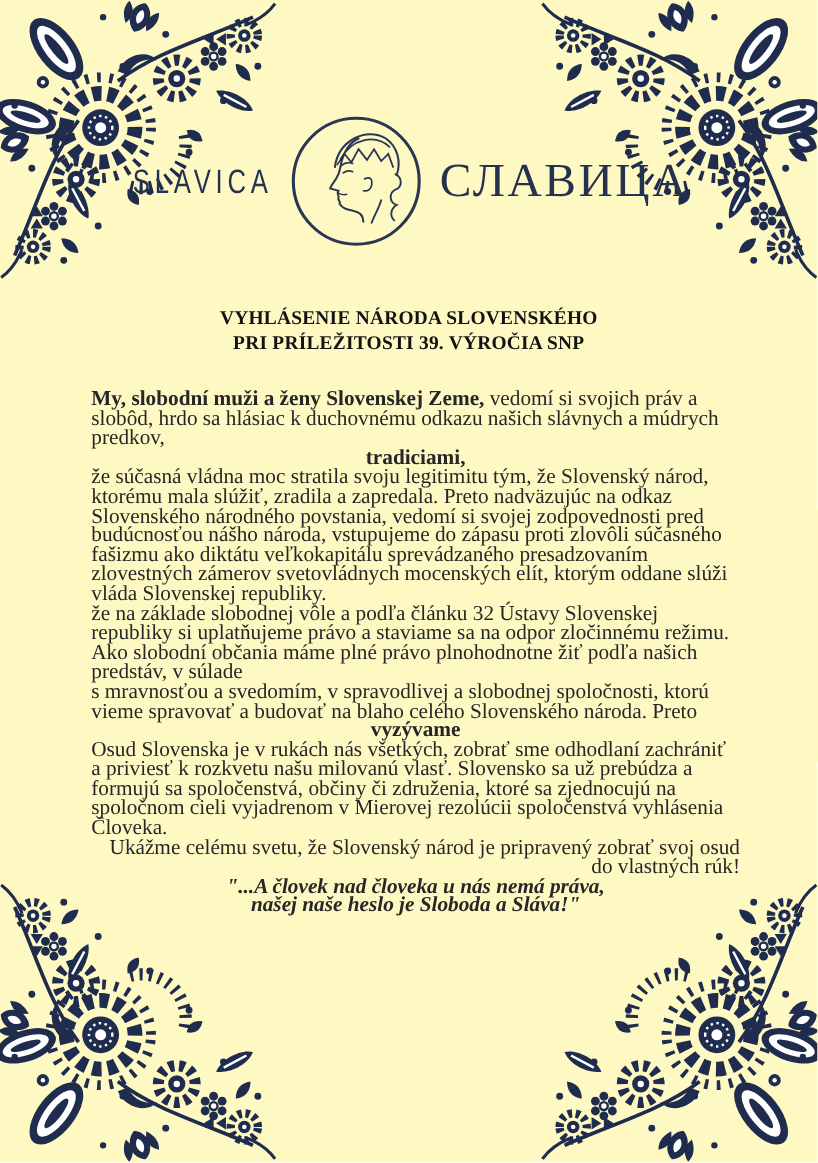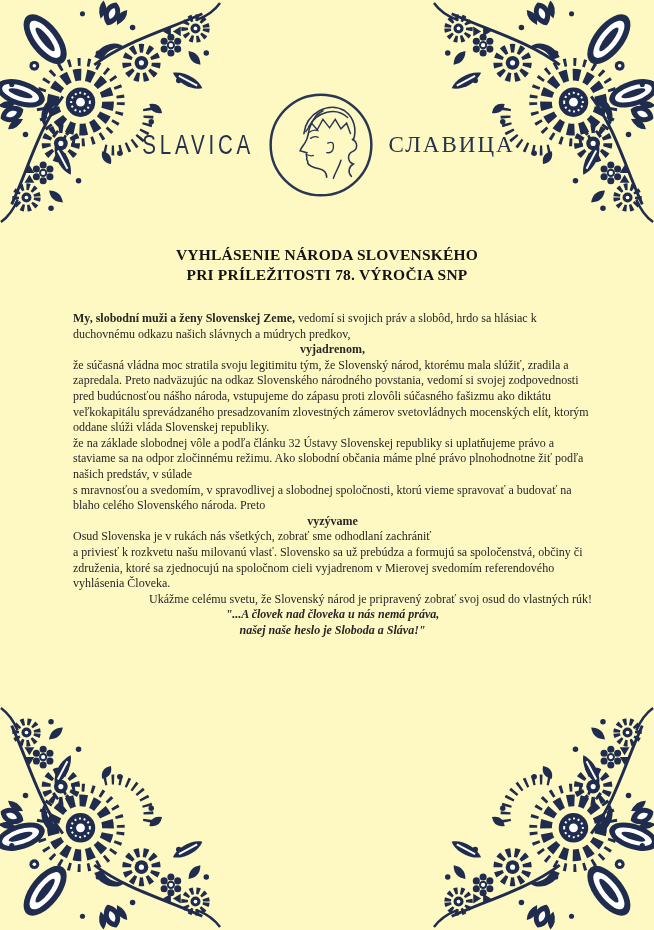--- a/index.html
+++ b/index.html
@@ -9,27 +9,27 @@
   .corner{position:absolute;width:226px;height:226px;}
   .corner.tl{top:-2px;left:-4px;}
   .corner.tr{top:-2px;right:-4px;transform:scaleX(-1);}
   .corner.bl{bottom:-2px;left:-4px;transform:scaleY(-1);}
   .corner.br{bottom:-2px;right:-4px;transform:scale(-1,-1);}
   
   .logo{position:absolute;top:88px;left:0;width:100%;display:flex;align-items:center;
         justify-content:center;gap:10px;transform:translateX(-16px);color:#25324f;}
   .logo-latin{font-family:"Liberation Sans", sans-serif;font-size:27px;font-weight:400;
         letter-spacing:5px;display:inline-block;transform:scaleX(.76);transform-origin:right center;}
-  .logo-cyrillic{font-family:"Liberation Serif", serif;font-size:23px;letter-spacing:2px;}
+  .logo-cyrillic{font-family:"Liberation Serif", serif;font-size:38px;letter-spacing:2px;}
   .emblem{width:114px;height:114px;flex:0 0 auto;}
   
   .title{position:absolute;top:245px;left:0;width:100%;text-align:center;font-weight:bold;
          font-size:15.5px;line-height:20px;color:#131313;letter-spacing:.2px;}
   
-  .body-text{position:absolute;left:73px;top:311px;width:519px;font-size:12px;
+  .body-text{position:absolute;left:73px;top:311px;width:519px;font-size:17px;
          line-height:15.6px;color:#262626;}
   .body-text p{margin:0;}
   .p1{margin-bottom:12px;}
   .lead{font-weight:bold;}
   .heading{text-align:center;font-weight:bold;margin:0 0 10px 0;}
   .h1x{margin-bottom:10px;} .h2x{margin-bottom:11px;} .h3x{margin-bottom:11px;}
   .p2x{margin-bottom:9px;} .p3x{margin-bottom:10px;} .p4x{margin-bottom:11px;}
   .p5x{margin-bottom:12px;} .p6x{margin-bottom:10px;text-align:right;}
   .quote{text-align:center;font-weight:bold;font-style:italic;}
   .defs-holder{position:absolute;width:0;height:0;overflow:hidden;}
@@ -199,36 +199,36 @@
   <div class="logo">
     <span class="logo-latin">SLAVICA</span>
     <svg class="emblem" viewBox="-60 -60 120 120">
         <use href="#emblemart" xlink:href="#emblemart"></use>
       </svg>
     <span class="logo-cyrillic">СЛАВИЦА</span>
   </div>
 
   <div class="title">
     <div>VYHLÁSENIE NÁRODA SLOVENSKÉHO</div>
-    <div>PRI PRÍLEŽITOSTI 78. VÝROČIA SNP</div>
+    <div>PRI PRÍLEŽITOSTI 39. VÝROČIA SNP</div>
   </div>
 
   <div class="body-text">
     <p class="p1"><span class="lead">My, slobodní muži a ženy Slovenskej Zeme,</span><span> vedomí si svojich práv a slobôd, hrdo sa hlásiac k duchovnému odkazu našich slávnych a múdrych predkov,</span></p>
 
-    <p class="heading h1x">vyjadrenom,</p>
+    <p class="heading h1x">tradiciami,</p>
 
     <p class="p2x">že súčasná vládna moc stratila svoju legitimitu tým, že Slovenský národ, ktorému mala slúžiť, zradila a zapredala. Preto nadväzujúc na odkaz Slovenského národného povstania, vedomí si svojej zodpovednosti pred budúcnosťou nášho národa, vstupujeme do zápasu proti zlovôli súčasného fašizmu ako diktátu veľkokapitálu sprevádzaného presadzovaním zlovestných zámerov svetovládnych mocenských elít, ktorým oddane slúži vláda Slovenskej republiky.</p>
 
 
     <p class="p3x"><span>že na základe slobodnej vôle a podľa článku 32 Ústavy Slovenskej republiky si uplatňujeme právo a staviame sa na odpor zločinnému režimu. Ako slobodní občania máme plné právo plnohodnotne žiť podľa našich predstáv, v súlade</span><br><span>s mravnosťou a svedomím, v spravodlivej a slobodnej spoločnosti, ktorú vieme spravovať a budovať na blaho celého Slovenského národa. Preto</span></p>
 
     <p class="heading h3x">vyzývame</p>
 
 
-    <p class="p5x"><span>Osud Slovenska je v rukách nás všetkých, zobrať sme odhodlaní zachrániť</span><br><span>a priviesť k rozkvetu našu milovanú vlasť. Slovensko sa už prebúdza a formujú sa spoločenstvá, občiny či združenia, ktoré sa zjednocujú na spoločnom cieli vyjadrenom v Mierovej svedomím referendového vyhlásenia Človeka.</span></p>
+    <p class="p5x"><span>Osud Slovenska je v rukách nás všetkých, zobrať sme odhodlaní zachrániť</span><br><span>a priviesť k rozkvetu našu milovanú vlasť. Slovensko sa už prebúdza a formujú sa spoločenstvá, občiny či združenia, ktoré sa zjednocujú na spoločnom cieli vyjadrenom v Mierovej rezolúcii spoločenstvá vyhlásenia Človeka.</span></p>
 
     <p class="p6x">Ukážme celému svetu, že Slovenský národ je pripravený zobrať svoj osud do vlastných rúk!</p>
 
     <p class="quote"><span>"...A človek nad človeka u nás nemá práva,</span><br><span>našej naše heslo je Sloboda a Sláva!"</span></p>
   </div>
 
 </div>
 
 </body></html>

